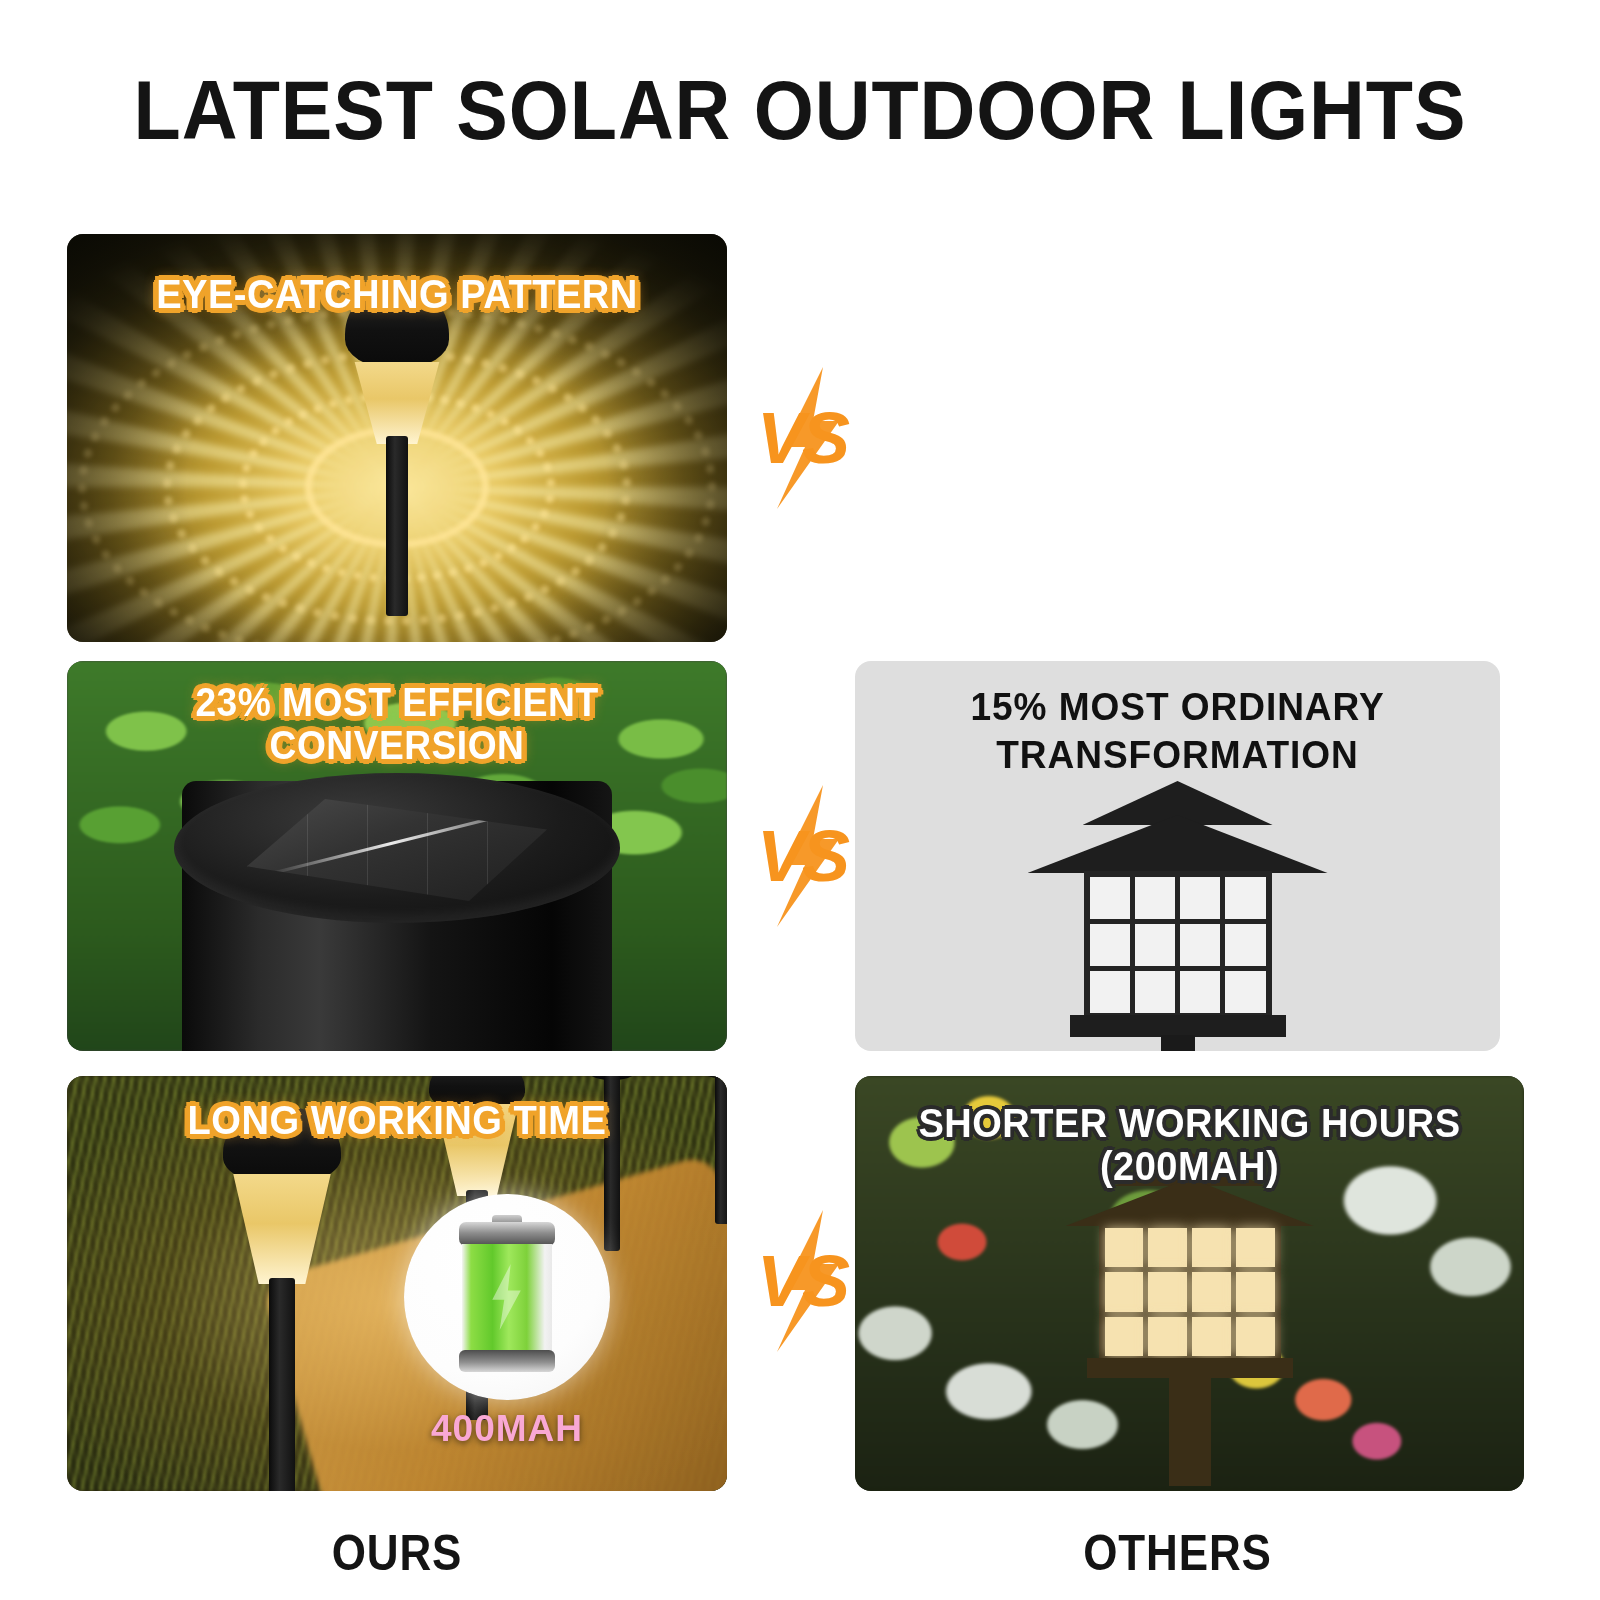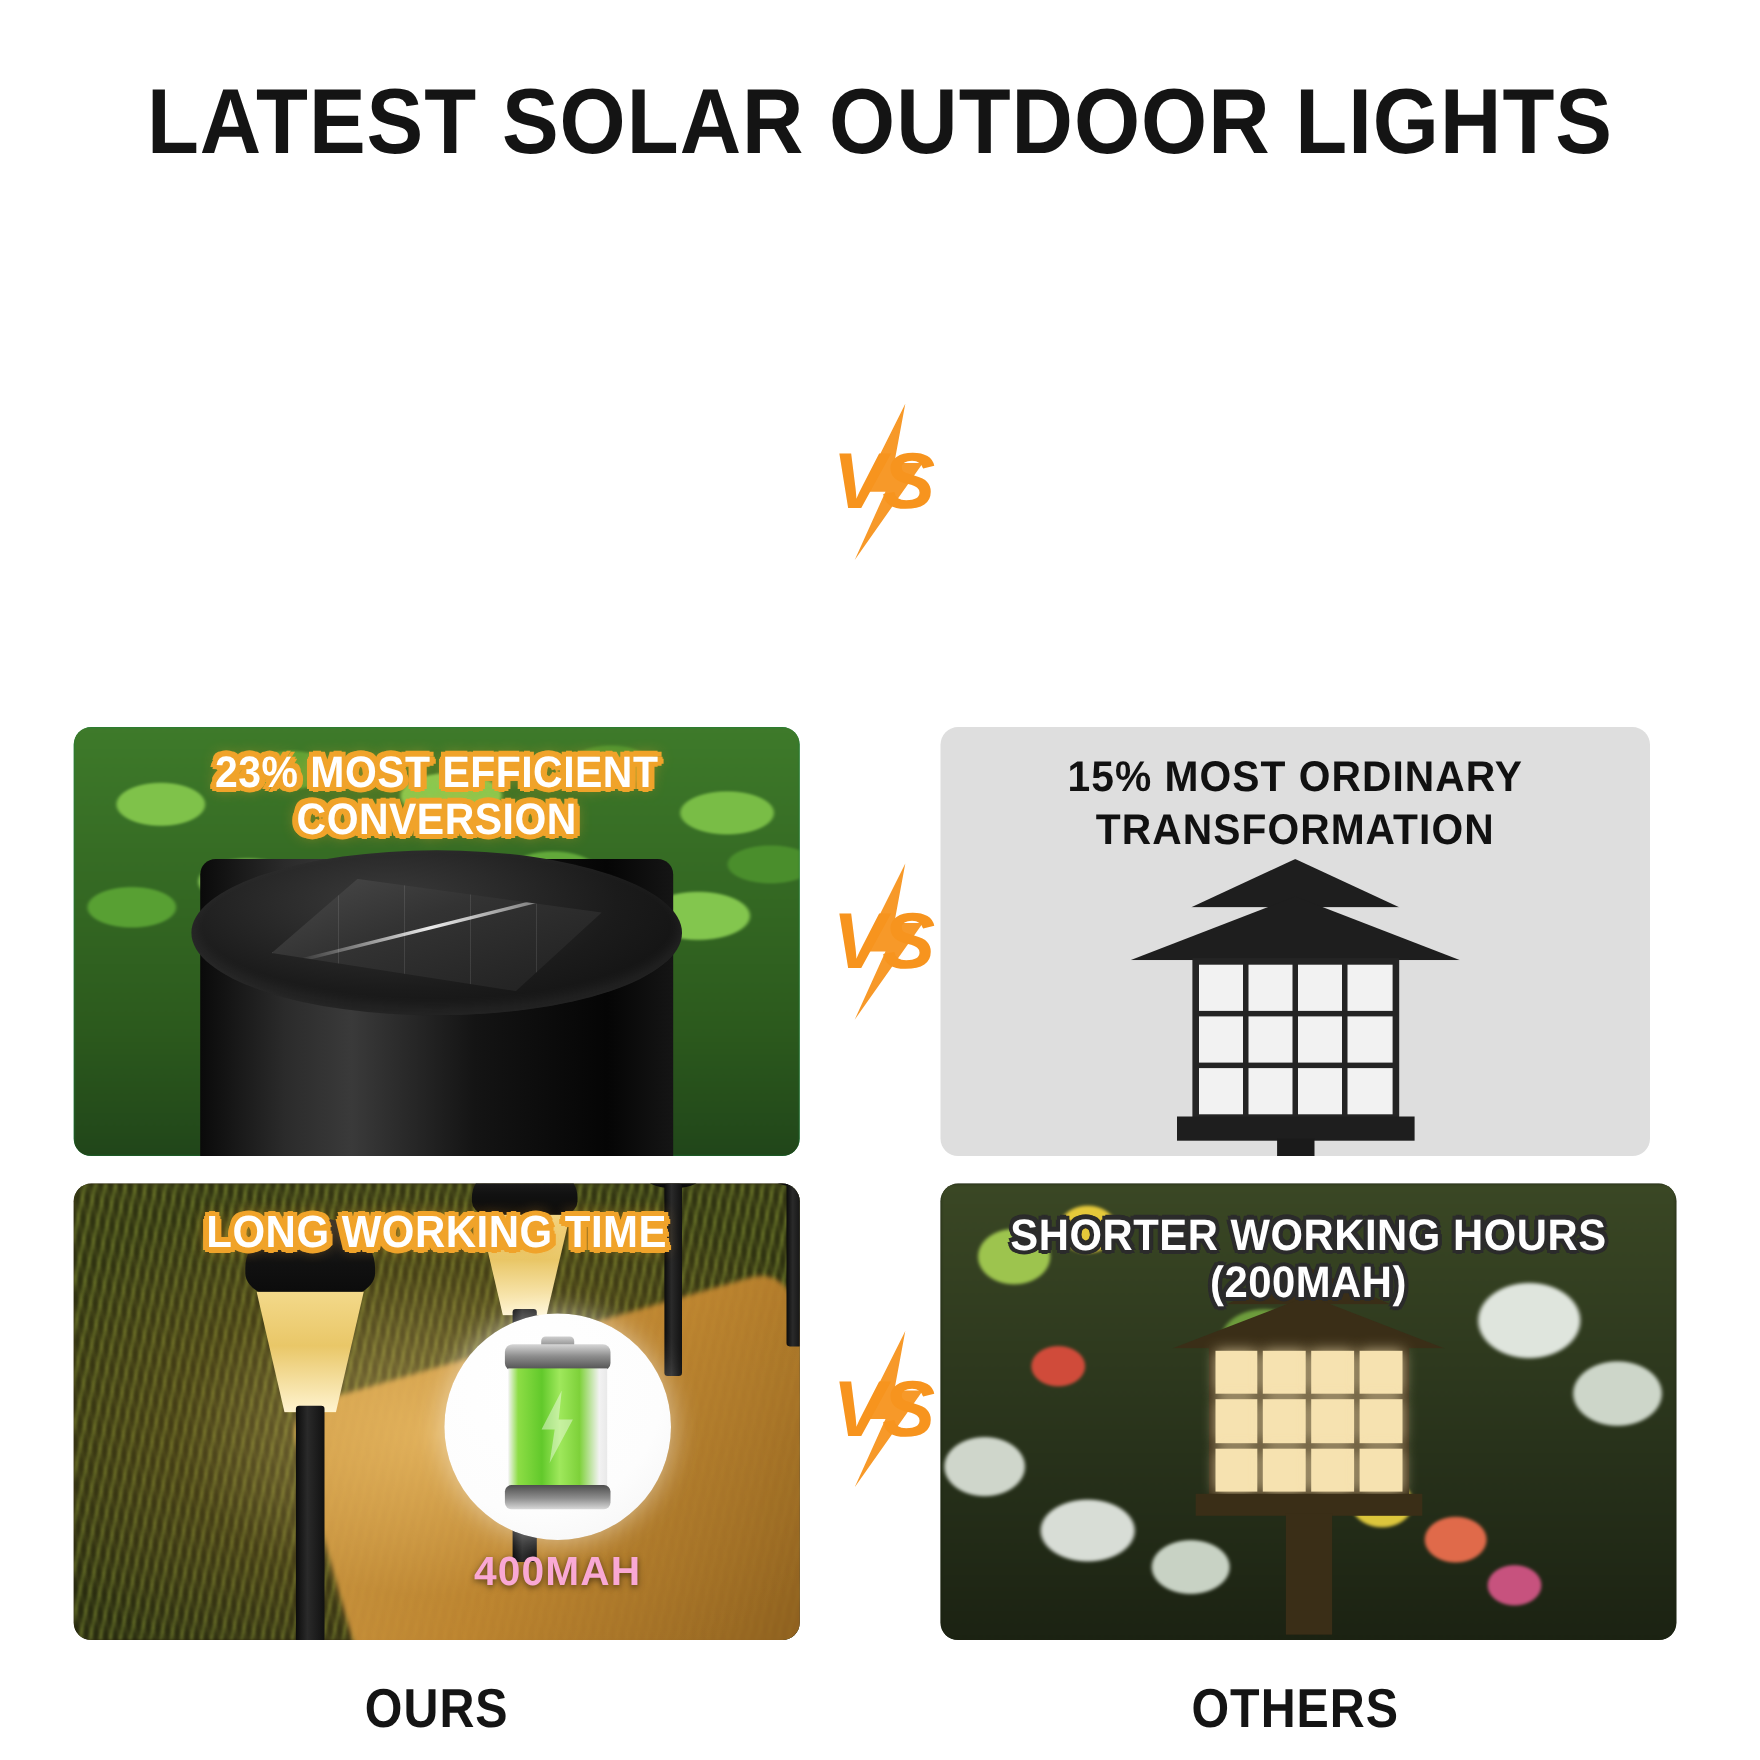--- a/index.html
+++ b/index.html
@@ -156,21 +156,21 @@
     content:"";position:absolute;left:50%;top:-9px;transform:translateX(-50%);
     width:70px;height:24px;border-radius:50%;
     background:radial-gradient(ellipse at center,#121212 0 38%,#f2f2f2 42% 100%);
   }
   .p2 .whitepole{
     position:absolute;left:50%;top:162px;transform:translateX(-50%);
     width:11px;height:150px;background:linear-gradient(90deg,#2e2e2e,#6a6a6a,#2e2e2e);
   }
 
   
-  .p3{background:#15803d;}
+  .p3{background:#404040;}
   .p3 .leaves{
     position:absolute;inset:0;
     background:
       radial-gradient(ellipse 70px 34px at 12% 18%, #7fc24a 0 55%, rgba(0,0,0,0) 60%),
       radial-gradient(ellipse 64px 30px at 30% 10%, #5ea336 0 55%, rgba(0,0,0,0) 60%),
       radial-gradient(ellipse 80px 36px at 52% 16%, #86cb52 0 55%, rgba(0,0,0,0) 60%),
       radial-gradient(ellipse 66px 32px at 74% 9%,  #4f9530 0 55%, rgba(0,0,0,0) 60%),
       radial-gradient(ellipse 74px 34px at 90% 20%, #79bd46 0 55%, rgba(0,0,0,0) 60%),
       radial-gradient(ellipse 70px 32px at 8%  42%, #58a033 0 55%, rgba(0,0,0,0) 60%),
       radial-gradient(ellipse 78px 36px at 24% 36%, #8ccf58 0 55%, rgba(0,0,0,0) 60%),
@@ -351,20 +351,37 @@
   .f-ours{left:67px;width:660px;}
   .f-others{left:855px;width:645px;}
 </style>
 </head>
 <body>
 
 <div class="page">
 
   <div class="title">LATEST SOLAR OUTDOOR LIGHTS</div>
 
+  <div class="panel col-l row-1 p1">
+    <div class="glow"></div>
+    <div class="rays"></div>
+    <div class="ring r4"></div>
+    <div class="ring r3"></div>
+    <div class="ring r2"></div>
+    <div class="ring r1"></div>
+    <div class="vig"></div>
+
+    <div class="stake" style="left:50%;transform:translateX(-50%);top:50px;width:120px;height:300px;">
+      <div class="head" style="top:0;width:104px;height:84px;"></div>
+      <div class="cone" style="top:78px;width:92px;height:82px;"></div>
+      <div class="pole" style="top:152px;width:22px;height:180px;"></div>
+    </div>
+
+    <div class="cap cap-ours" style="top:38px;">EYE-CATCHING PATTERN</div>
+  </div>
 
 
   <div class="vs" style="left:727px;top:327px;">
     <svg class="bolt" viewBox="0 0 150 150">
       <polygon points="96,4 56,84 78,84 50,146 112,58 86,58" fill="#F7941E" opacity="0.95"></polygon>
     </svg>
     <div class="txt">VS</div>
   </div>
 
   <div class="panel col-l row-2 p3">

